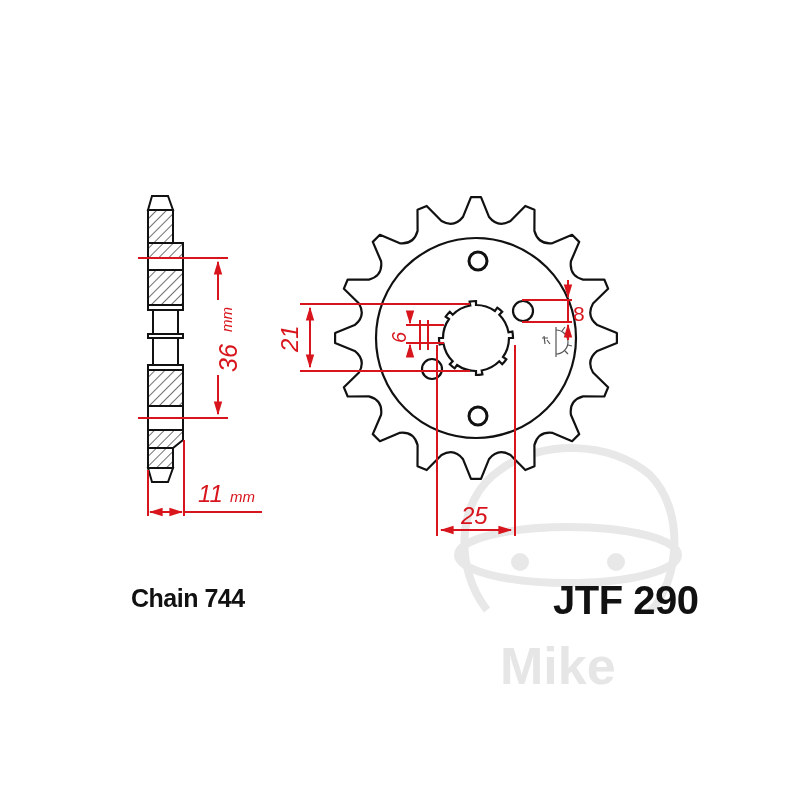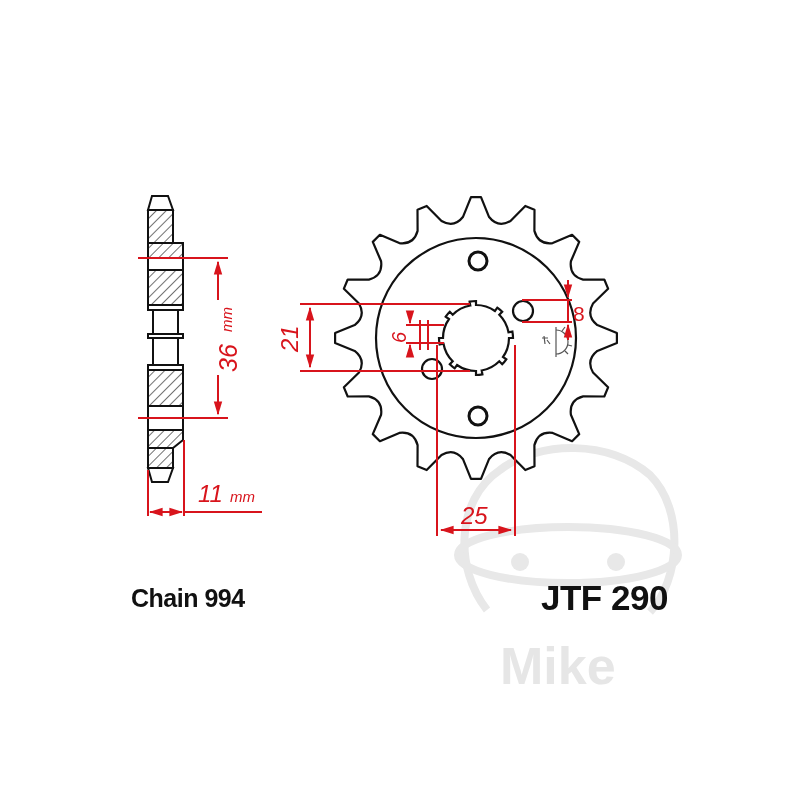--- a/index.html
+++ b/index.html
@@ -1,20 +1,20 @@
 <!DOCTYPE html>
 <html><head>
 <meta charset="utf-8">
 <style>
   html, body { margin: 0; padding: 0; background: #ffffff; }
   body { width: 800px; height: 800px; position: relative; overflow: hidden; font-family: "Liberation Sans", sans-serif; }
   #canvas { position: absolute; left: 0; top: 0; width: 800px; height: 800px; }
   .label-bold { position: absolute; font-family: "Liberation Sans", sans-serif; font-weight: bold; color: #111111; letter-spacing: -0.5px; }
   #chain-label { left: 131px; top: 584px; font-size: 25px; }
-  #part-label { left: 541px; top: 578px; font-size: 35px; }
+  #part-label { left: 553px; top: 578px; font-size: 40px; }
 </style>
 </head>
 <body>
 
 <svg id="canvas" width="800" height="800" viewBox="0 0 800 800" xmlns="http://www.w3.org/2000/svg">
   <defs>
     <pattern id="hatch" patternUnits="userSpaceOnUse" width="7" height="7" patternTransform="rotate(45)">
       <line x1="0" y1="0" x2="0" y2="7" stroke="#111" stroke-width="1.2"></line>
     </pattern>
     <marker id="arr" viewBox="0 0 10 10" refX="9" refY="5" markerWidth="7" markerHeight="7" orient="auto-start-reverse">
@@ -130,14 +130,14 @@
 
     <g stroke="#d8141c" stroke-width="2" fill="none">
       <line x1="437" y1="345" x2="437" y2="536"></line>
       <line x1="515" y1="345" x2="515" y2="536"></line>
       <line x1="441" y1="530" x2="511" y2="530" marker-start="url(#arr)" marker-end="url(#arr)"></line>
     </g>
     <text x="461" y="524" font-family="Liberation Sans, sans-serif" font-style="italic" font-size="24" fill="#d8141c">25</text>
   </g>
 </svg>
 
-<div id="chain-label" class="label-bold">Chain 994</div>
+<div id="chain-label" class="label-bold">Chain 744</div>
 <div id="part-label" class="label-bold">JTF 290</div>
 
 </body></html>

